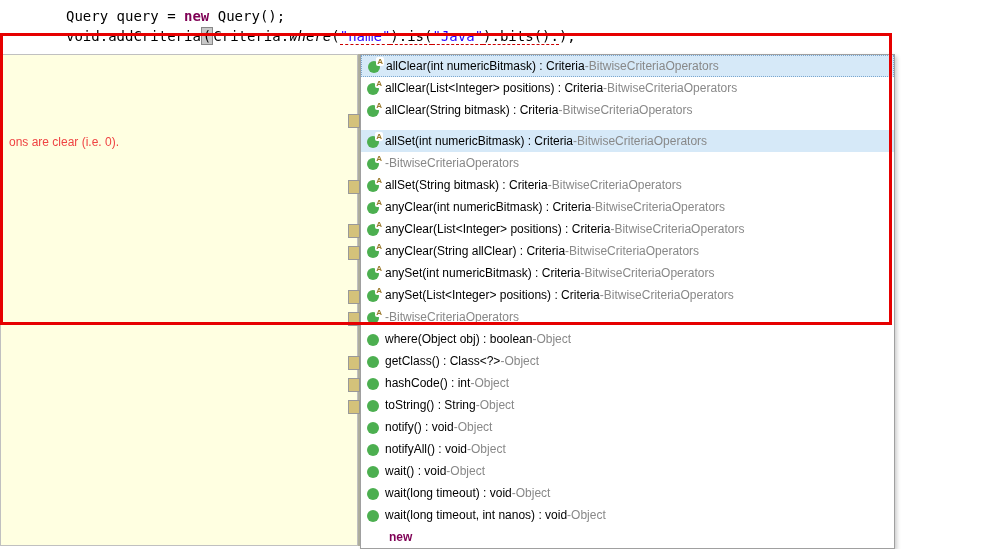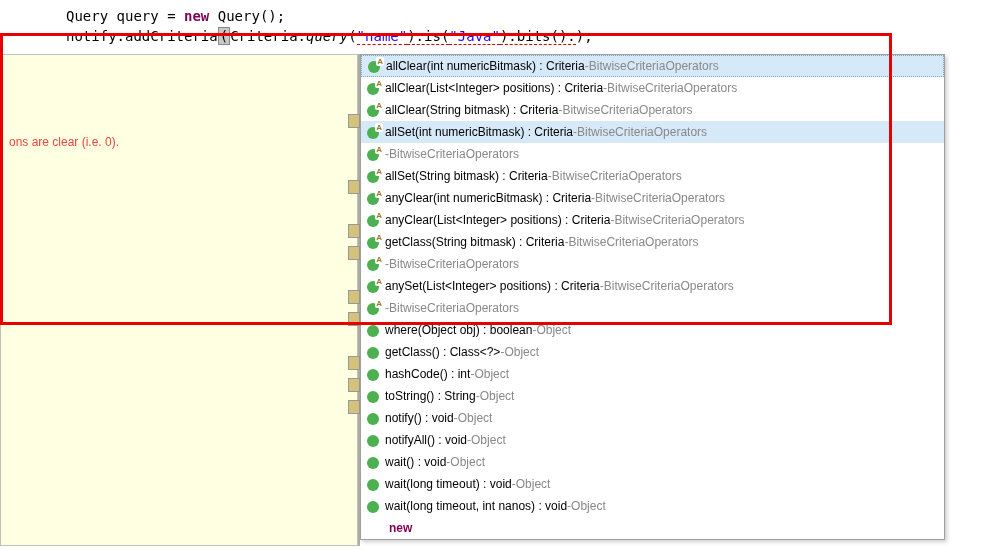--- a/index.html
+++ b/index.html
@@ -37,40 +37,41 @@
       border: 1px solid #c0c0c0;
       padding: 80px 12px 8px 8px;
       font-family: Arial, sans-serif;
       font-size: 12px;
       color: #ef4444;
     }
     .popup {
       position: absolute;
       left: 360px;
       top: 54px;
-      width: 585px;
+      width: 535px;
       background: #fff;
       border: 1px solid #a0a0a0;
       box-shadow: 2px 2px 4px rgba(0,0,0,0.2);
     }
     .popup-row {
       display: flex;
       align-items: center;
       height: 22px;
       padding: 0 6px;
       font-family: Arial, sans-serif;
       font-size: 12px;
       cursor: pointer;
     }
     .popup-row.selected {
       background: #d6e9f8;
       border: 1px dotted #7aa7d0;
     }
     .popup-row.hovered {
       background: #d6e9f8;
+      margin-top: 9px;
     }
     .icon {
       width: 16px;
       height: 16px;
       margin-right: 6px;
       flex-shrink: 0;
       position: relative;
     }
     .icon-method-abstract {
       background: #4caf50;
@@ -126,21 +127,21 @@
       background: #d4c27a;
       border: 1px solid #999;
     }
     .underline-red { border-bottom: 1px dashed #c00; }
   </style>
 </head>
 <body>
 
 <div class="code-area">
   <div class="code-line"><span>Query query = </span><span class="kw">new</span><span> Query();</span></div>
-  <div class="code-line"><span>notify.addCriteria</span><span class="bracket-match">(</span><span>Criteria.</span><span class="italic">query</span><span>(</span><span class="str underline-red">"name"</span><span class="underline-red">).is(</span><span class="str underline-red">"Java"</span><span class="underline-red">).bits().</span><span>);</span></div>
+  <div class="code-line"><span>void.addCriteria</span><span class="bracket-match">(</span><span>Criteria.</span><span class="italic">where</span><span>(</span><span class="str underline-red">"name"</span><span class="underline-red">).is(</span><span class="str underline-red">"Java"</span><span class="underline-red">).bits().</span><span>);</span></div>
 </div>
 
 <div class="doc-panel">
   <span>ons are clear (i.e. 0).</span>
 </div>
 
 <div class="gutter">
   <div class="gutter-mark" style="top:60px"></div>
   <div class="gutter-mark" style="top:126px"></div>
   <div class="gutter-mark" style="top:170px"></div>
@@ -195,26 +196,27 @@
       <span class="sig-from">BitwiseCriteriaOperators</span>
     </div>
     <div class="popup-row">
       <div class="icon icon-method-abstract"></div>
       <span class="sig-main">anyClear(List&lt;Integer&gt; positions) : Criteria</span>
       <span class="sig-from"> - </span>
       <span class="sig-from">BitwiseCriteriaOperators</span>
     </div>
     <div class="popup-row">
       <div class="icon icon-method-abstract"></div>
-      <span class="sig-main">getClass(String bitmask) : Criteria</span>
-      <span class="sig-from"> - </span>
-      <span class="sig-from">BitwiseCriteriaOperators</span>
-    </div>
-    <div class="popup-row">
-      <div class="icon icon-method-abstract"></div>
+      <span class="sig-main">anyClear(String allClear) : Criteria</span>
+      <span class="sig-from"> - </span>
+      <span class="sig-from">BitwiseCriteriaOperators</span>
+    </div>
+    <div class="popup-row">
+      <div class="icon icon-method-abstract"></div>
+      <span class="sig-main">anySet(int numericBitmask) : Criteria</span>
       <span class="sig-from"> - </span>
       <span class="sig-from">BitwiseCriteriaOperators</span>
     </div>
     <div class="popup-row">
       <div class="icon icon-method-abstract"></div>
       <span class="sig-main">anySet(List&lt;Integer&gt; positions) : Criteria</span>
       <span class="sig-from"> - </span>
       <span class="sig-from">BitwiseCriteriaOperators</span>
     </div>
     <div class="popup-row">

